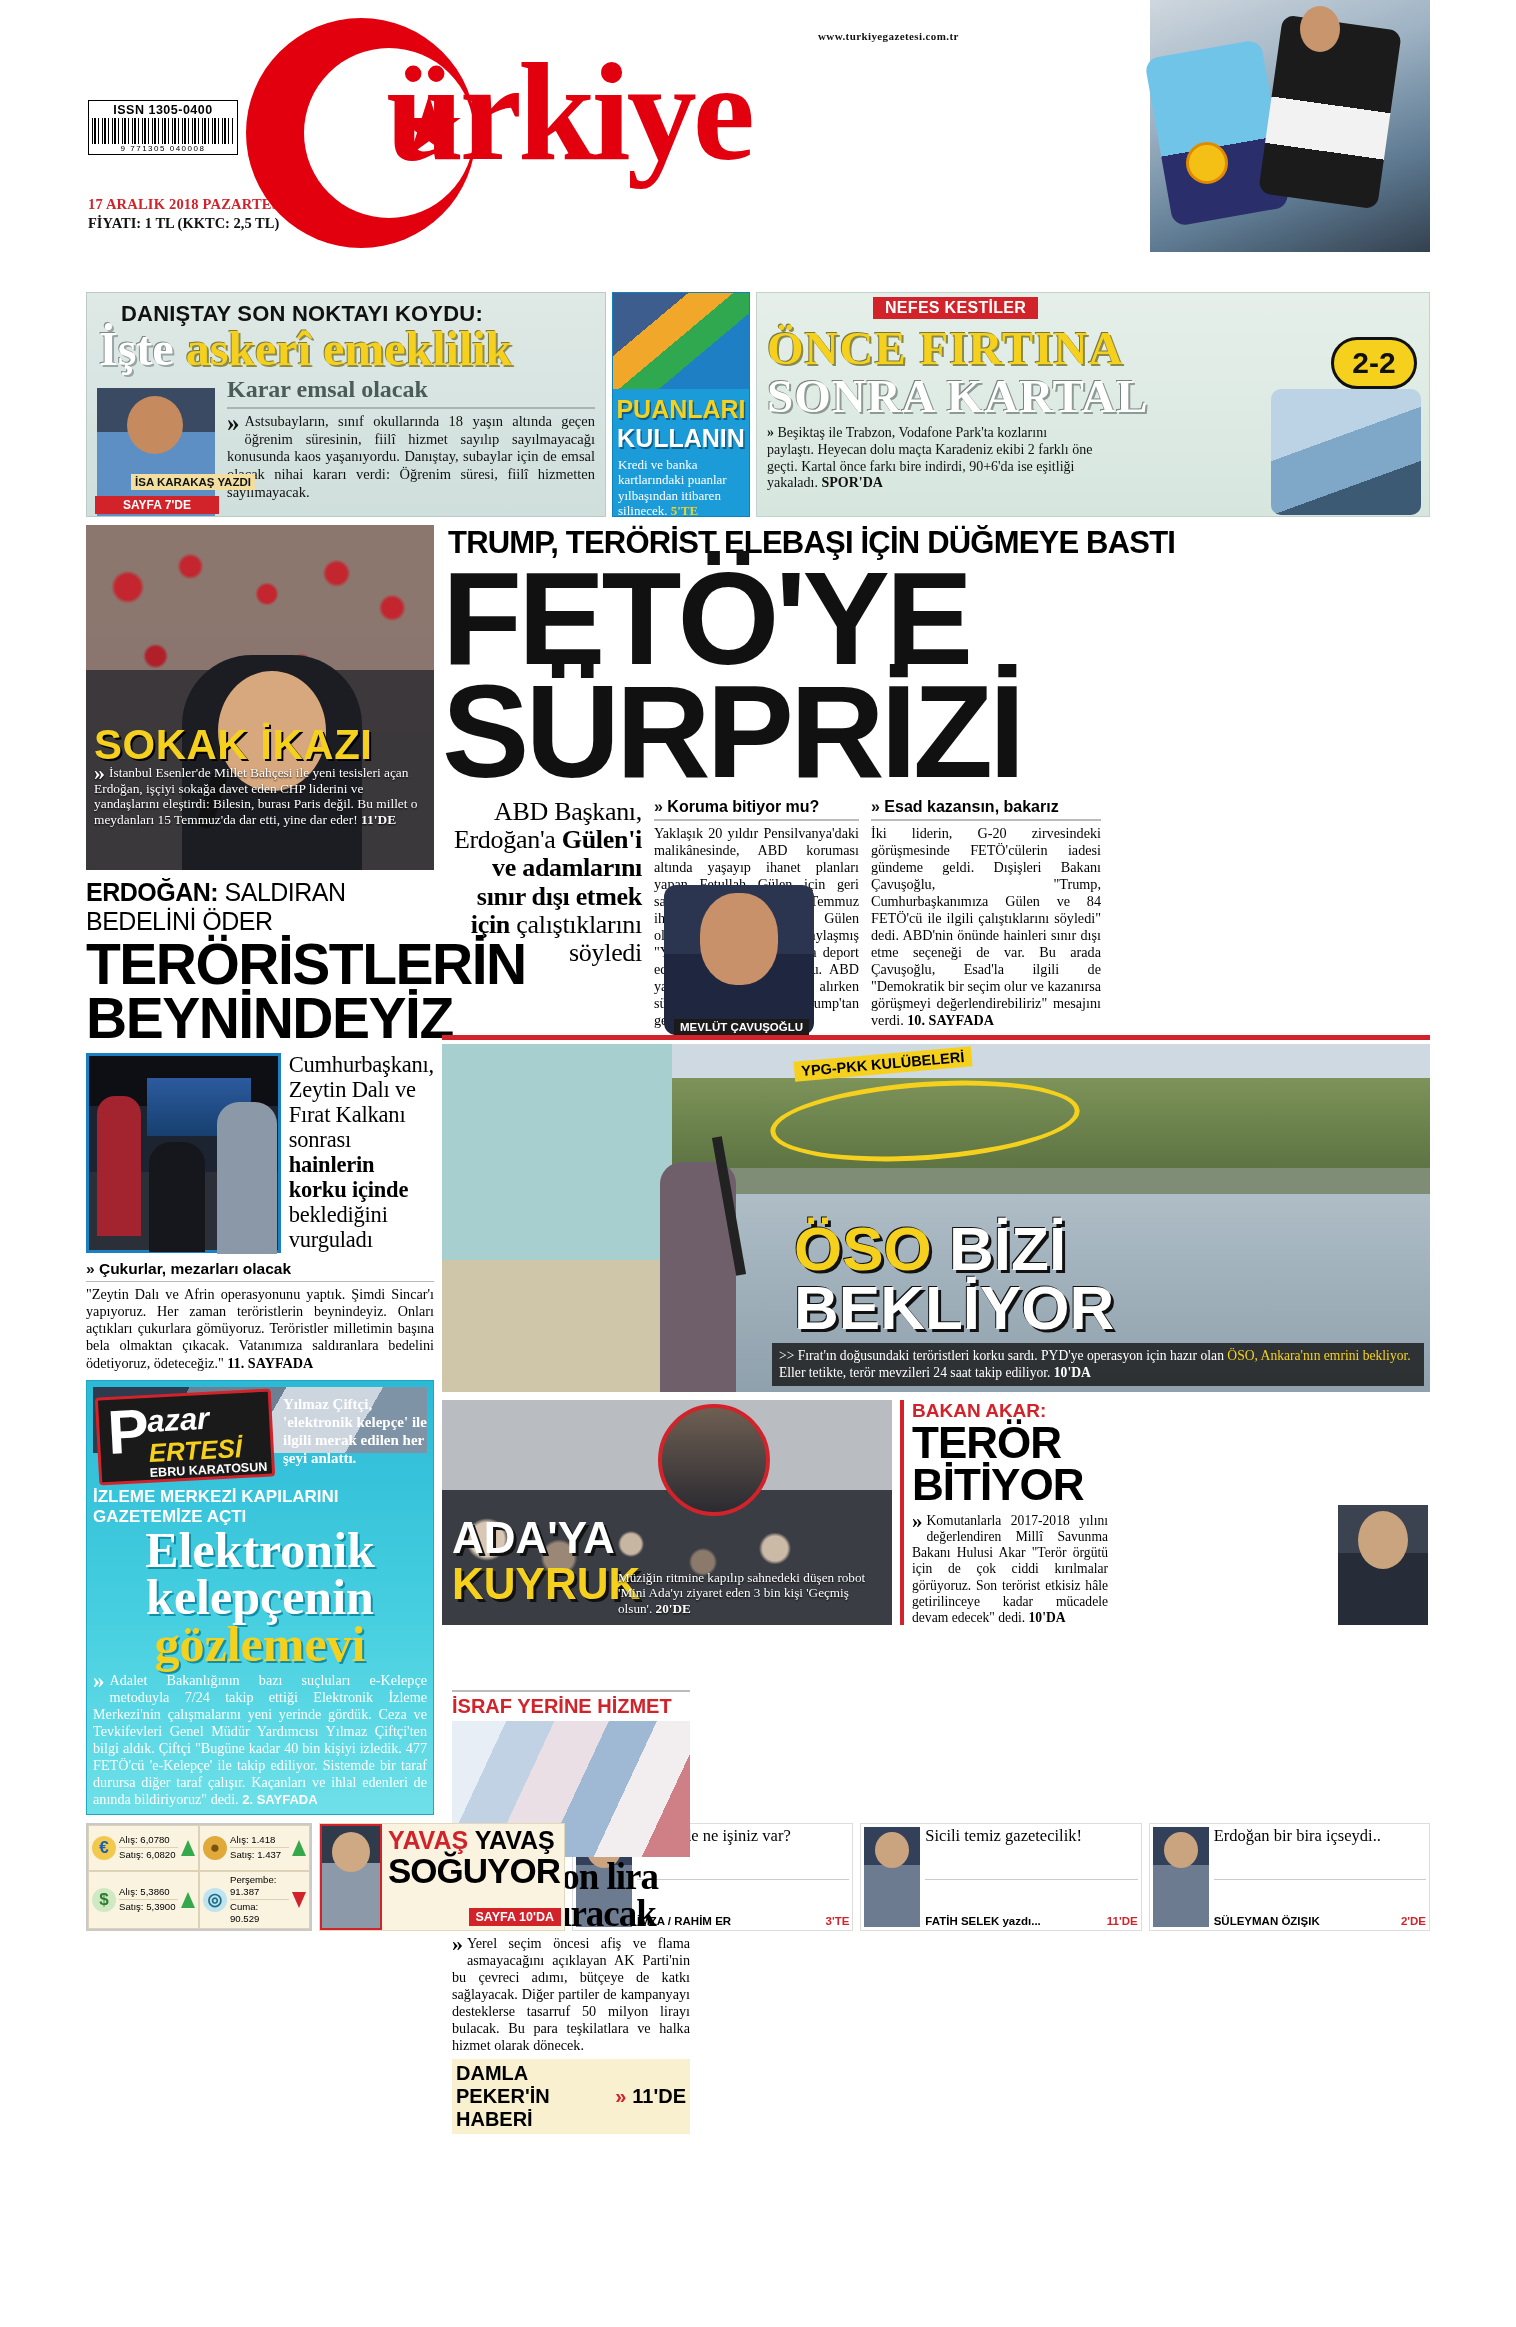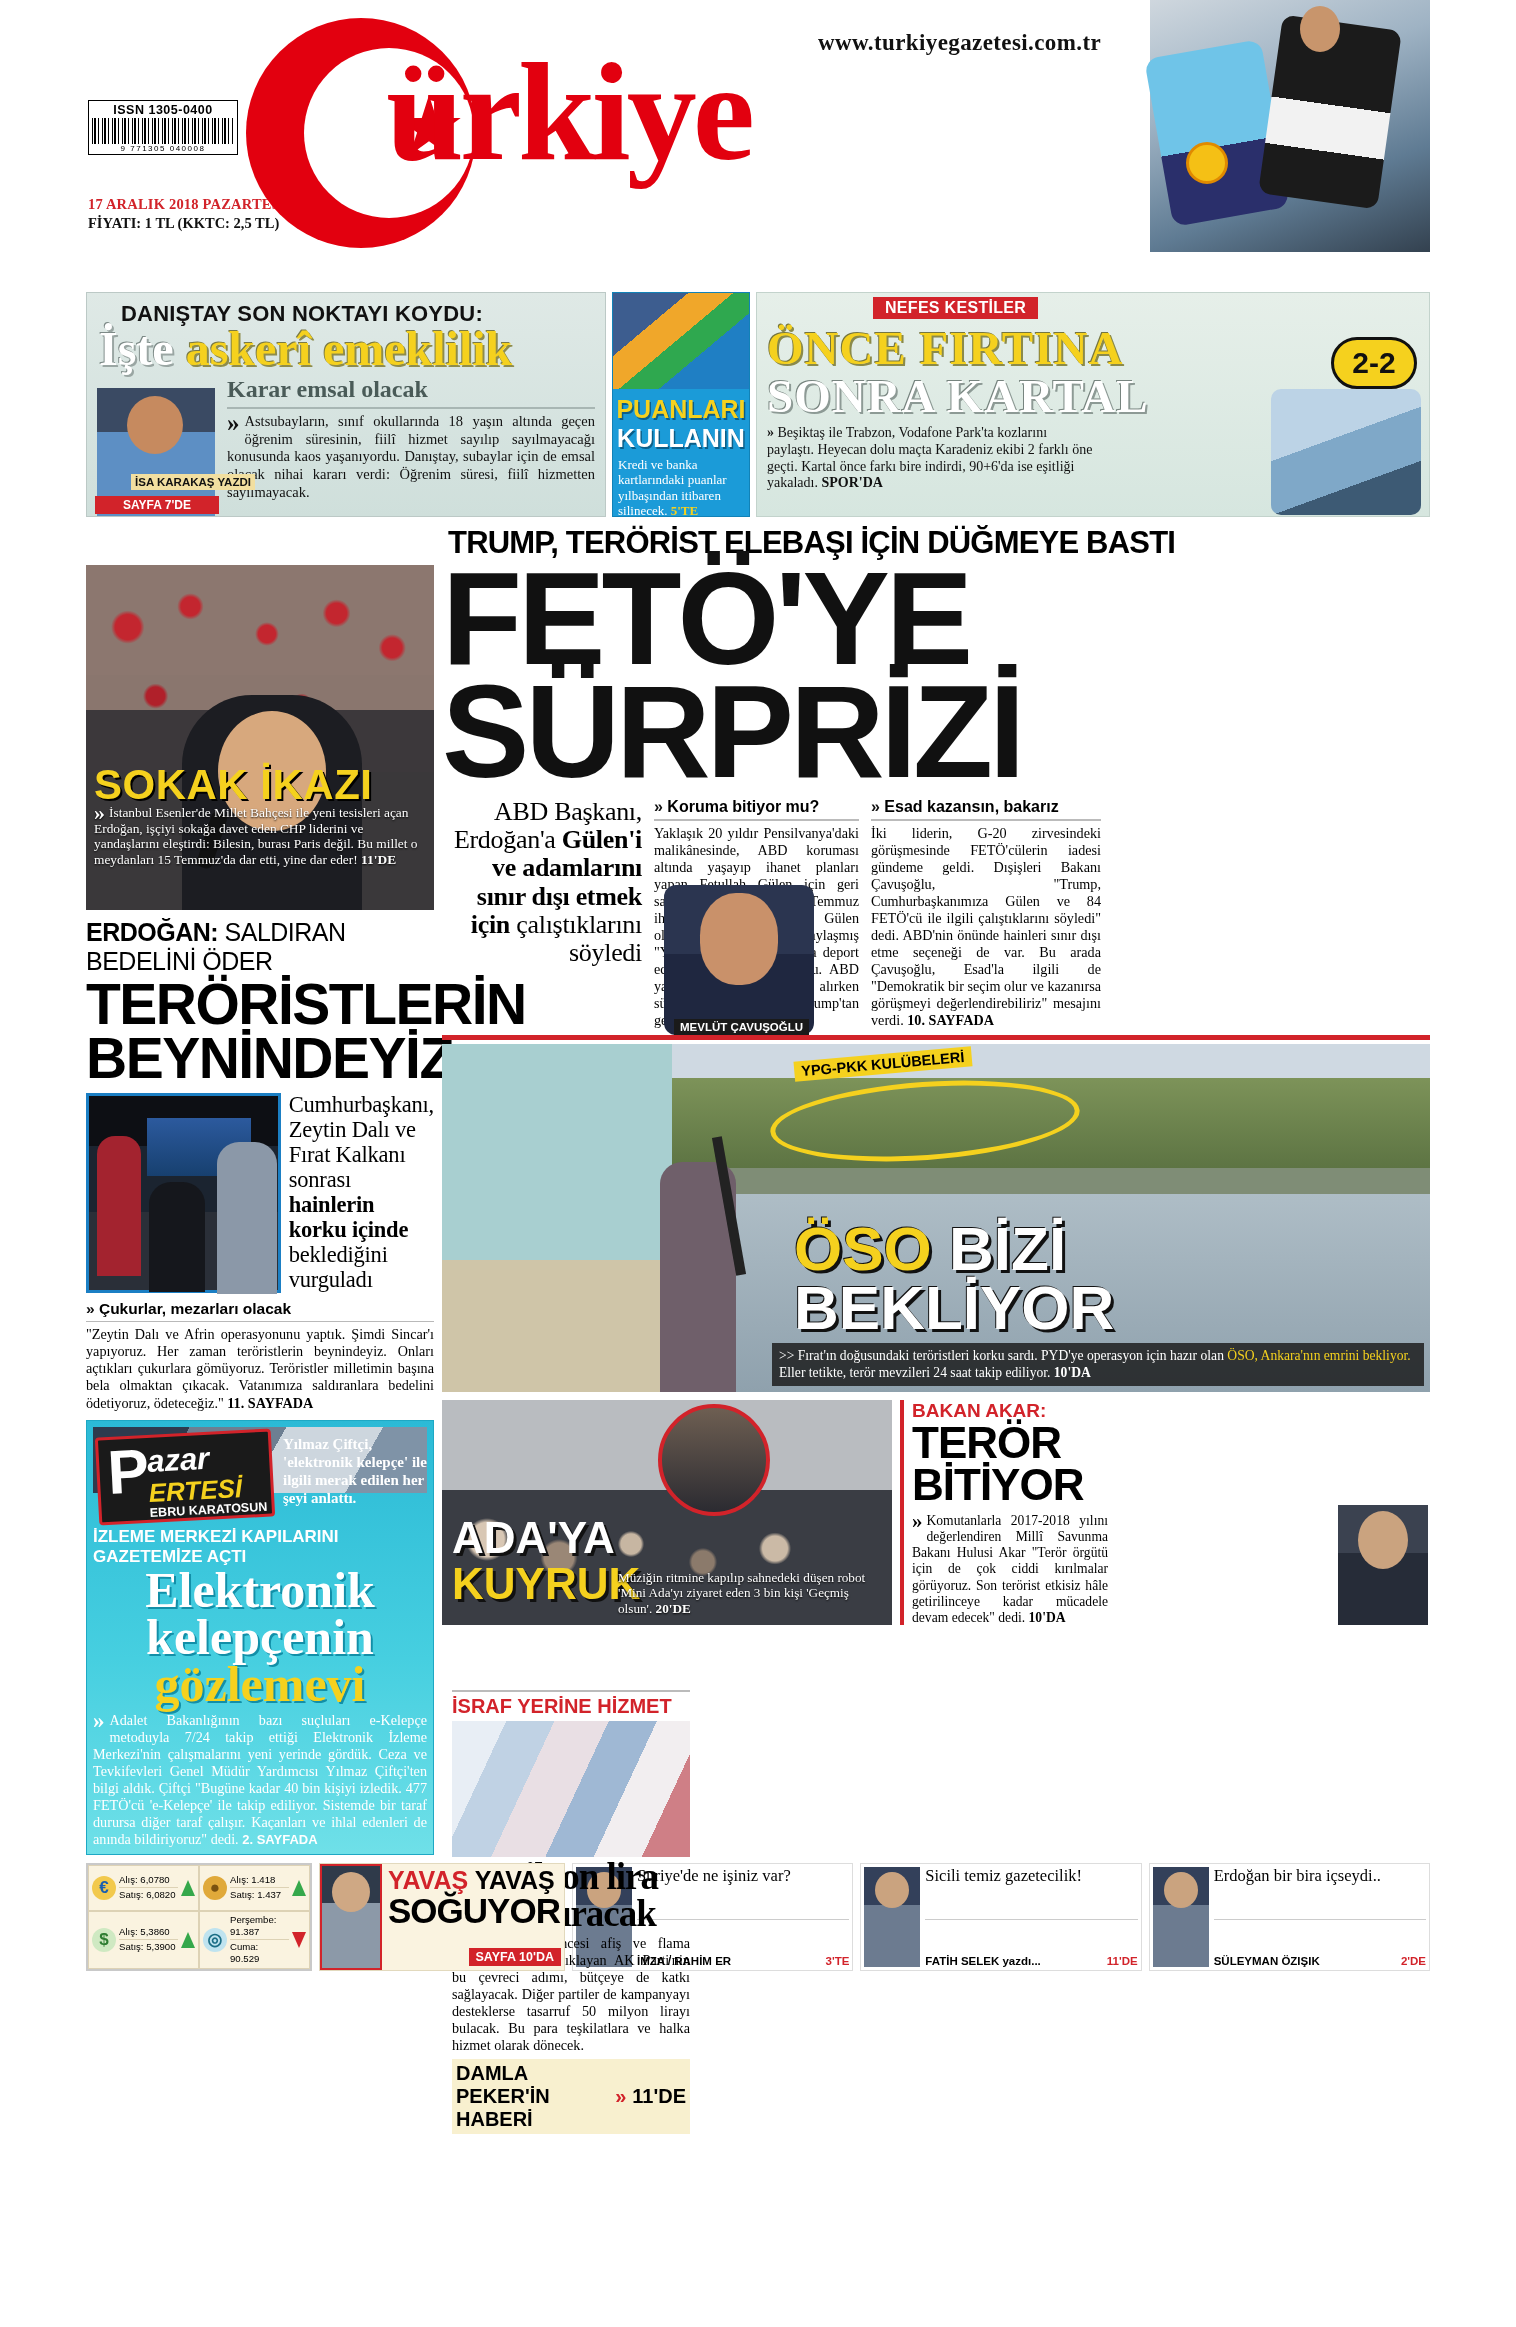--- a/index.html
+++ b/index.html
@@ -39,21 +39,21 @@
   }
   .star{ position:absolute; left:150px; top:95px; width:66px;height:66px;background:#e2000f;
     clip-path:polygon(50% 0%,61% 35%,98% 35%,68% 57%,79% 91%,50% 70%,21% 91%,32% 57%,2% 35%,39% 35%);}
   .logo {
     position:absolute; left:140px; top:42px;
     font-family:"Liberation Serif", serif;
     font-weight:700; font-size:140px; color:#e2000f; letter-spacing:-4px;
     line-height:1;
   }
   .weburl{ position:absolute; left:572px; top:30px; font-family:"Liberation Serif", serif;
-    font-size:23px; font-weight:700; color:#111; letter-spacing:.4px;}
+    font-size:11px; font-weight:700; color:#111; letter-spacing:.4px;}
   .sportphoto{
     position:absolute; right:0px; top:0px; width:280px; height:252px;
     background:
       radial-gradient(circle at 60% 22%, #e8c7a4 0 9%, rgba(232,199,164,0) 10%),
       linear-gradient(160deg,#cfd7de 0%,#9fb3c4 35%,#5f7b93 70%,#33414f 100%);
   }
   .sp-player{ position:absolute; left:120px; top:22px; width:120px;height:180px;
     background:linear-gradient(180deg,#1b1b1b 0 46%,#f2f2f2 46% 72%,#1b1b1b 72% 100%);
     transform:rotate(8deg); border-radius:12px;}
   .sp-keeper{ position:absolute; left:8px; top:48px; width:118px;height:170px;
@@ -107,21 +107,21 @@
   .sp-fig{position:absolute;right:8px;top:96px;width:150px;height:126px;
     background:linear-gradient(160deg,#bcd3e6 0 40%,#7fa8c8 40% 70%,#3d5a74 70% 100%);border-radius:10px;}
 
   
   .maingrid{ display:flex; gap:8px; margin-top:8px; }
   .col-left{ width:348px; }
   .col-right{ flex:1; }
 
   
   .erd-photo{ position:relative; width:348px; height:345px; overflow:hidden;
-     background:linear-gradient(180deg,#6a3b46 0 32%,#40262d 32% 60%,#16161a 60% 100%);margin-top:40px;}
+     background:linear-gradient(180deg,#6a3b46 0 32%,#40262d 32% 60%,#16161a 60% 100%);}
   .erd-crowd{position:absolute;inset:0;
      background:
        radial-gradient(circle at 12% 18%,#c8252e 0 3%,transparent 4%),
        radial-gradient(circle at 30% 12%,#c8252e 0 2.4%,transparent 3.4%),
        radial-gradient(circle at 52% 20%,#c8252e 0 2.6%,transparent 3.6%),
        radial-gradient(circle at 72% 14%,#c8252e 0 2.6%,transparent 3.6%),
        radial-gradient(circle at 88% 24%,#c8252e 0 2.4%,transparent 3.4%),
        radial-gradient(circle at 20% 38%,#b6202a 0 2.6%,transparent 3.6%),
        radial-gradient(circle at 62% 40%,#b6202a 0 2.2%,transparent 3.2%),
        linear-gradient(180deg,#8e7b72 0 42%,#3c3a3c 42% 100%);

